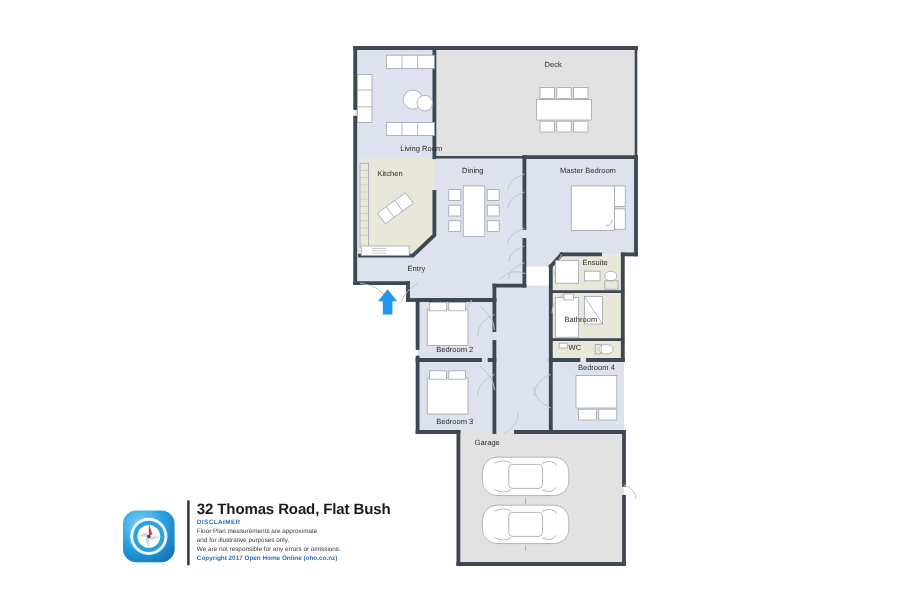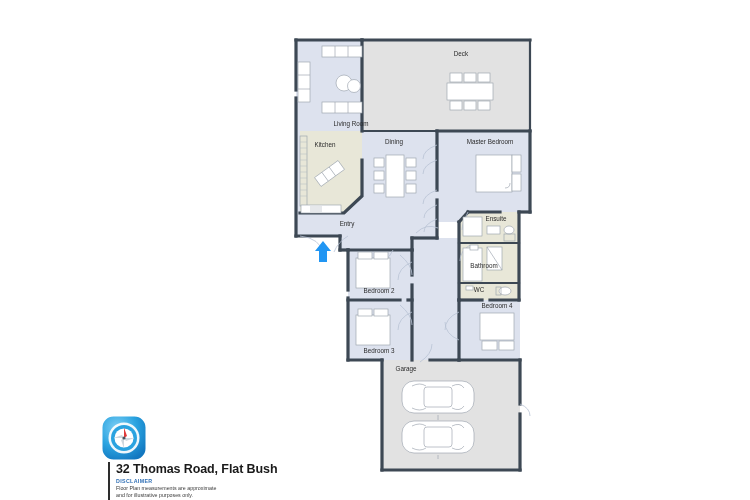--- a/index.html
+++ b/index.html
@@ -9,21 +9,21 @@
     font-family:"Liberation Sans","DejaVu Sans",sans-serif;
     overflow:hidden;position:relative;
   }
   #plan-stage{position:absolute;left:0;top:0;width:750px;height:500px;}
   svg{display:block;}
 
   
   #branding{
     position:absolute;left:100px;top:408px;
     width:260px;height:72px;
-    display:flex;flex-direction:column;align-items:flex-start;
+    display:flex;flex-direction:row;align-items:center;
   }
   #logo-wrap{width:48px;height:48px;flex:0 0 48px;margin-top:6px;}
   #brand-text{margin-left:8px;padding-left:6px;border-left:2px solid #2d2d2d;}
   #plan-title{
     font-size:12.5px;font-weight:bold;color:#1a1a1a;
     letter-spacing:-0.1px;line-height:14px;white-space:nowrap;
     margin:0 0 2px 0;
   }
   .disc-head{
     font-size:5.3px;font-weight:bold;color:#2f6fb5;

